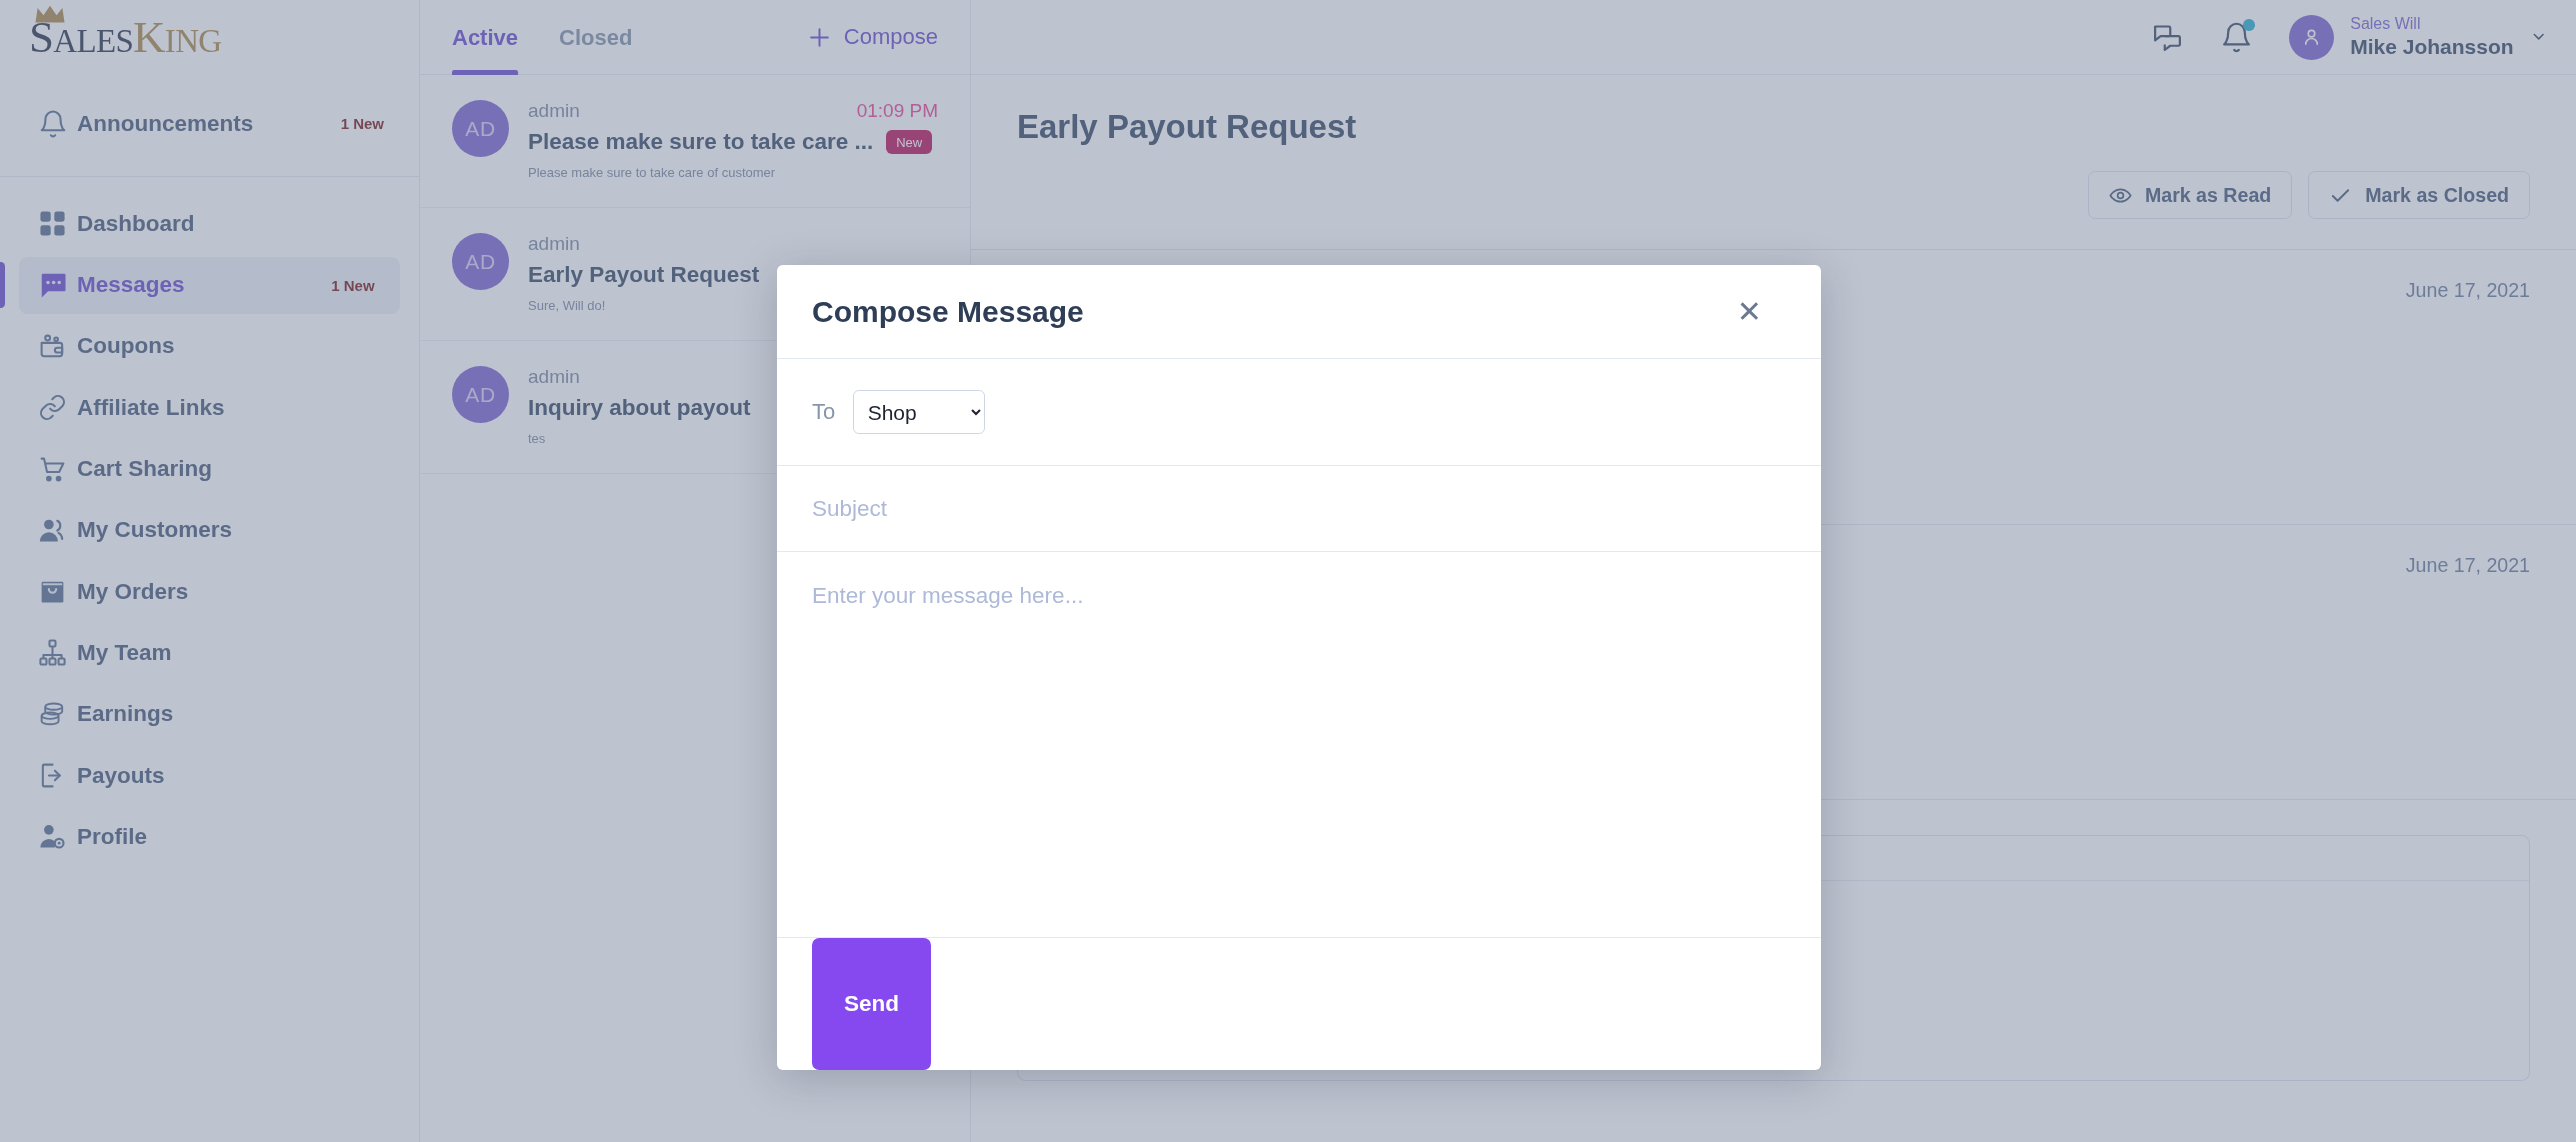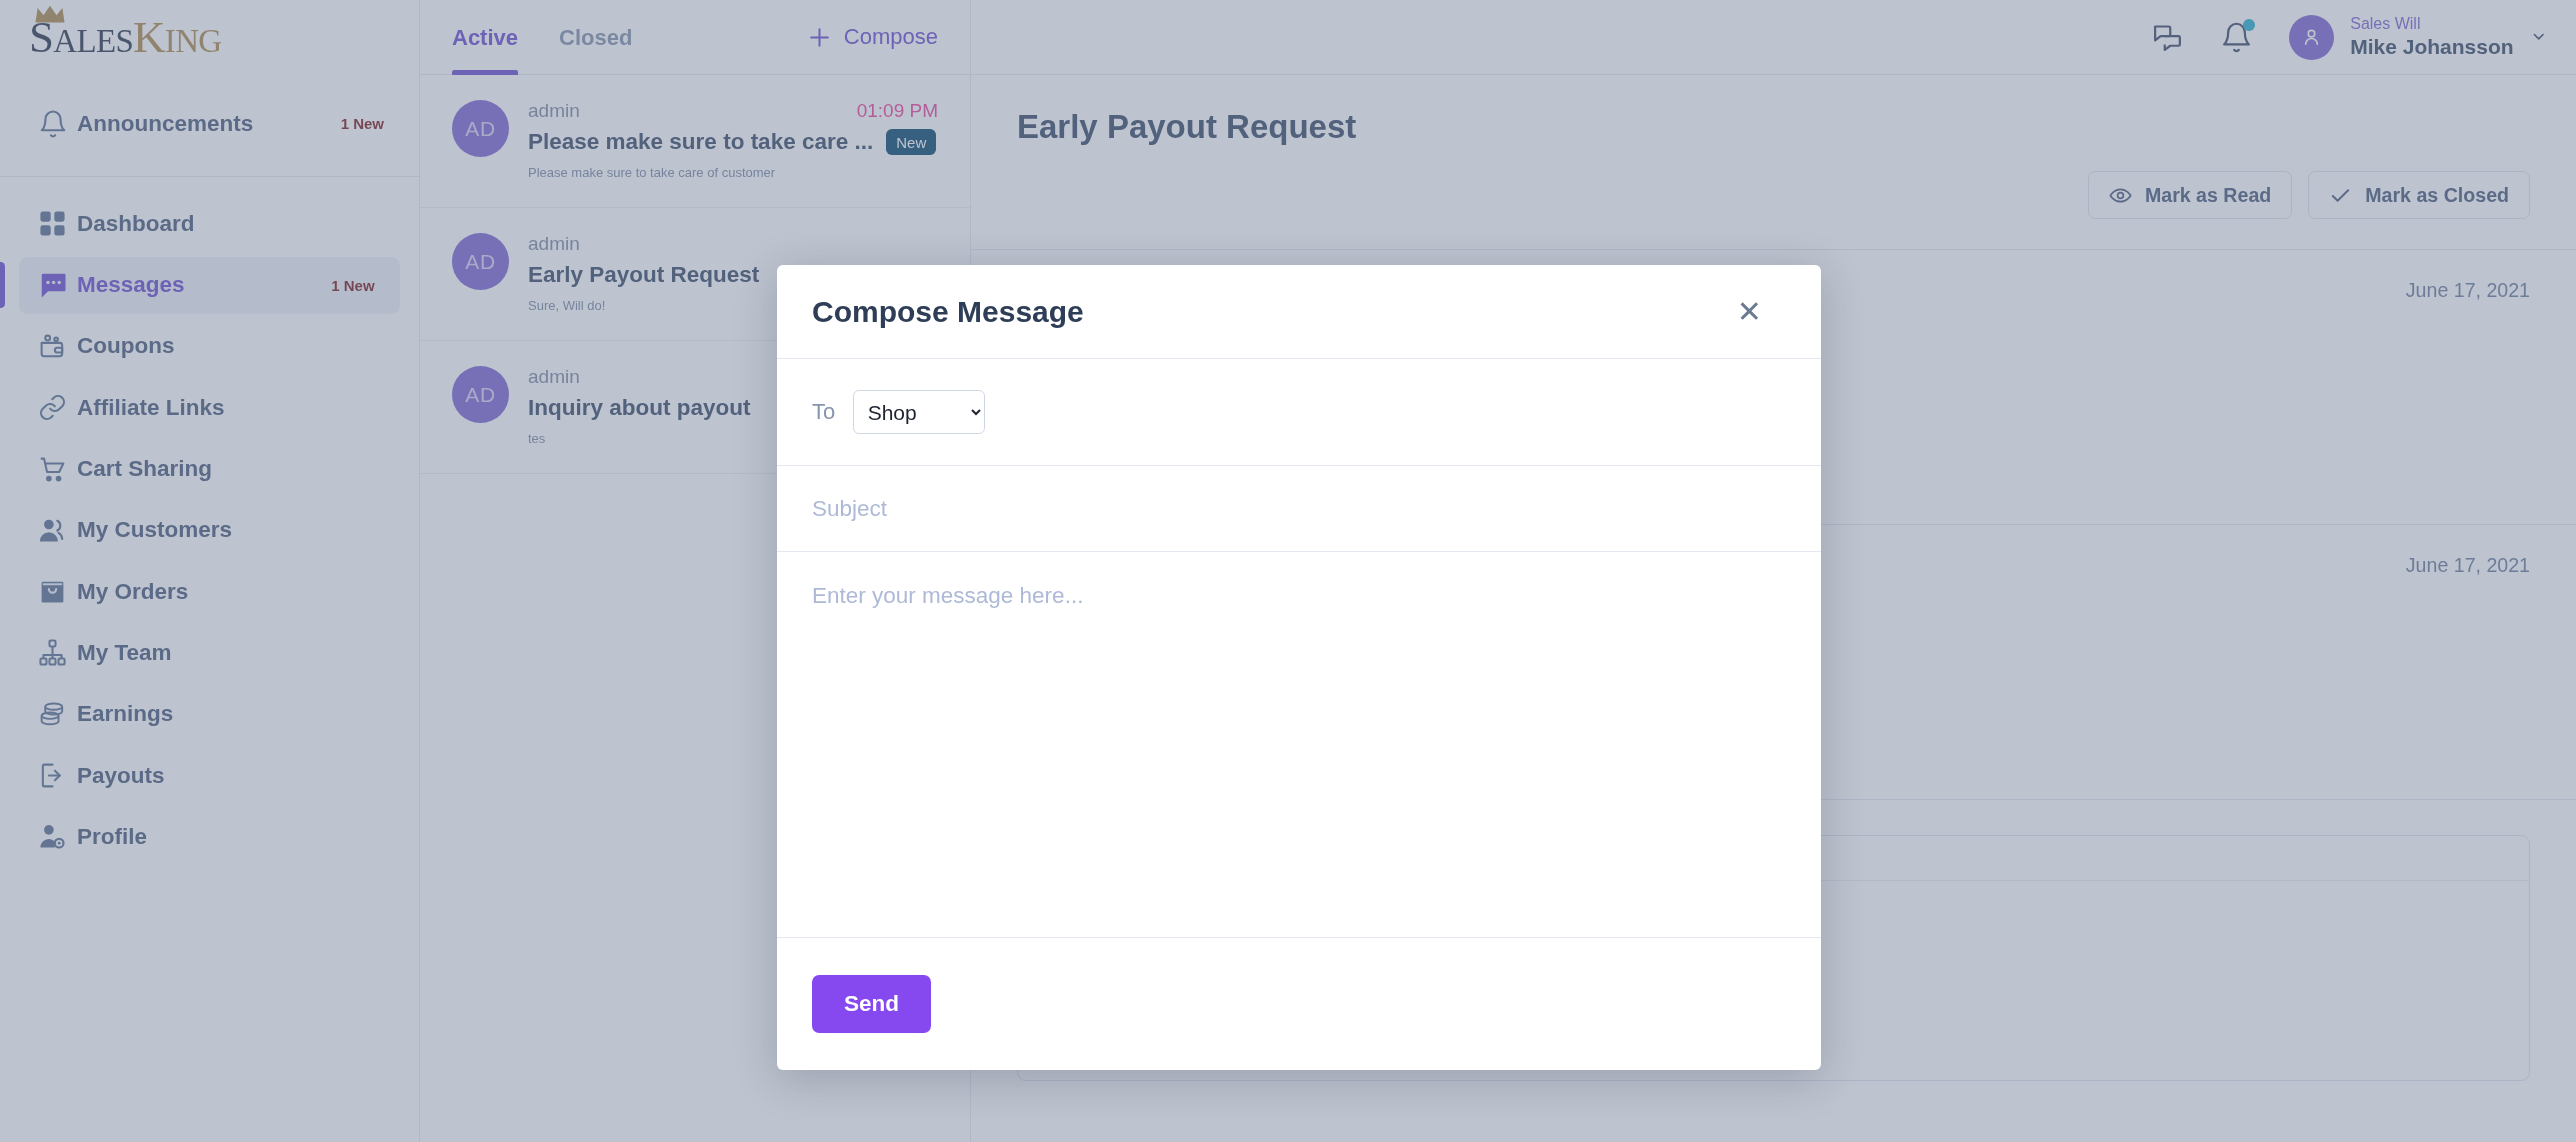--- a/index.html
+++ b/index.html
@@ -164,22 +164,22 @@
   .msg-time { margin-left: auto; font-size: 19px; color: #ec4899; }
   .msg-subj-line {
     display: flex; align-items: center; gap: 13px;
     margin-top: 7.2px;
   }
   .msg-subj {
     font-size: 22.5px; font-weight: 700; color: #3c4d68;
     white-space: nowrap; overflow: hidden; text-overflow: ellipsis;
   }
   .new-pill {
-    background: #0c4a6e; color: #ffffff;
-    font-size: 15px; font-weight: 500;
+    background: #be185d; color: #ffffff;
+    font-size: 13px; font-weight: 500;
     padding: 4.3px 10px; border-radius: 5.8px;
     white-space: nowrap;
   }
   .msg-prev {
     margin-top: 8.7px;
     font-size: 13px; color: #7e8da4;
     line-height: 1.4;
   }
 
   
@@ -340,21 +340,21 @@
     width: 100%; height: 100%;
     border: none; outline: none; resize: none;
     font-family: "Liberation Sans", sans-serif;
     font-size: 22.5px; color: #2f3e57;
     background: transparent;
     line-height: 1.4;
   }
   .modal-body-field textarea::placeholder { color: #adb9d6; }
   .modal-foot {
     height: 132px; flex: 0 0 132px;
-    display: flex; align-items: center;
+    display: flex; 
     padding: 0 35px;
   }
   .send-btn {
     background: #8549ef; color: #ffffff;
     border: none; border-radius: 7.2px;
     font-size: 22.5px; font-weight: 700;
     padding: 16px 32px;
     cursor: pointer;
     font-family: "Liberation Sans", sans-serif;
   }

